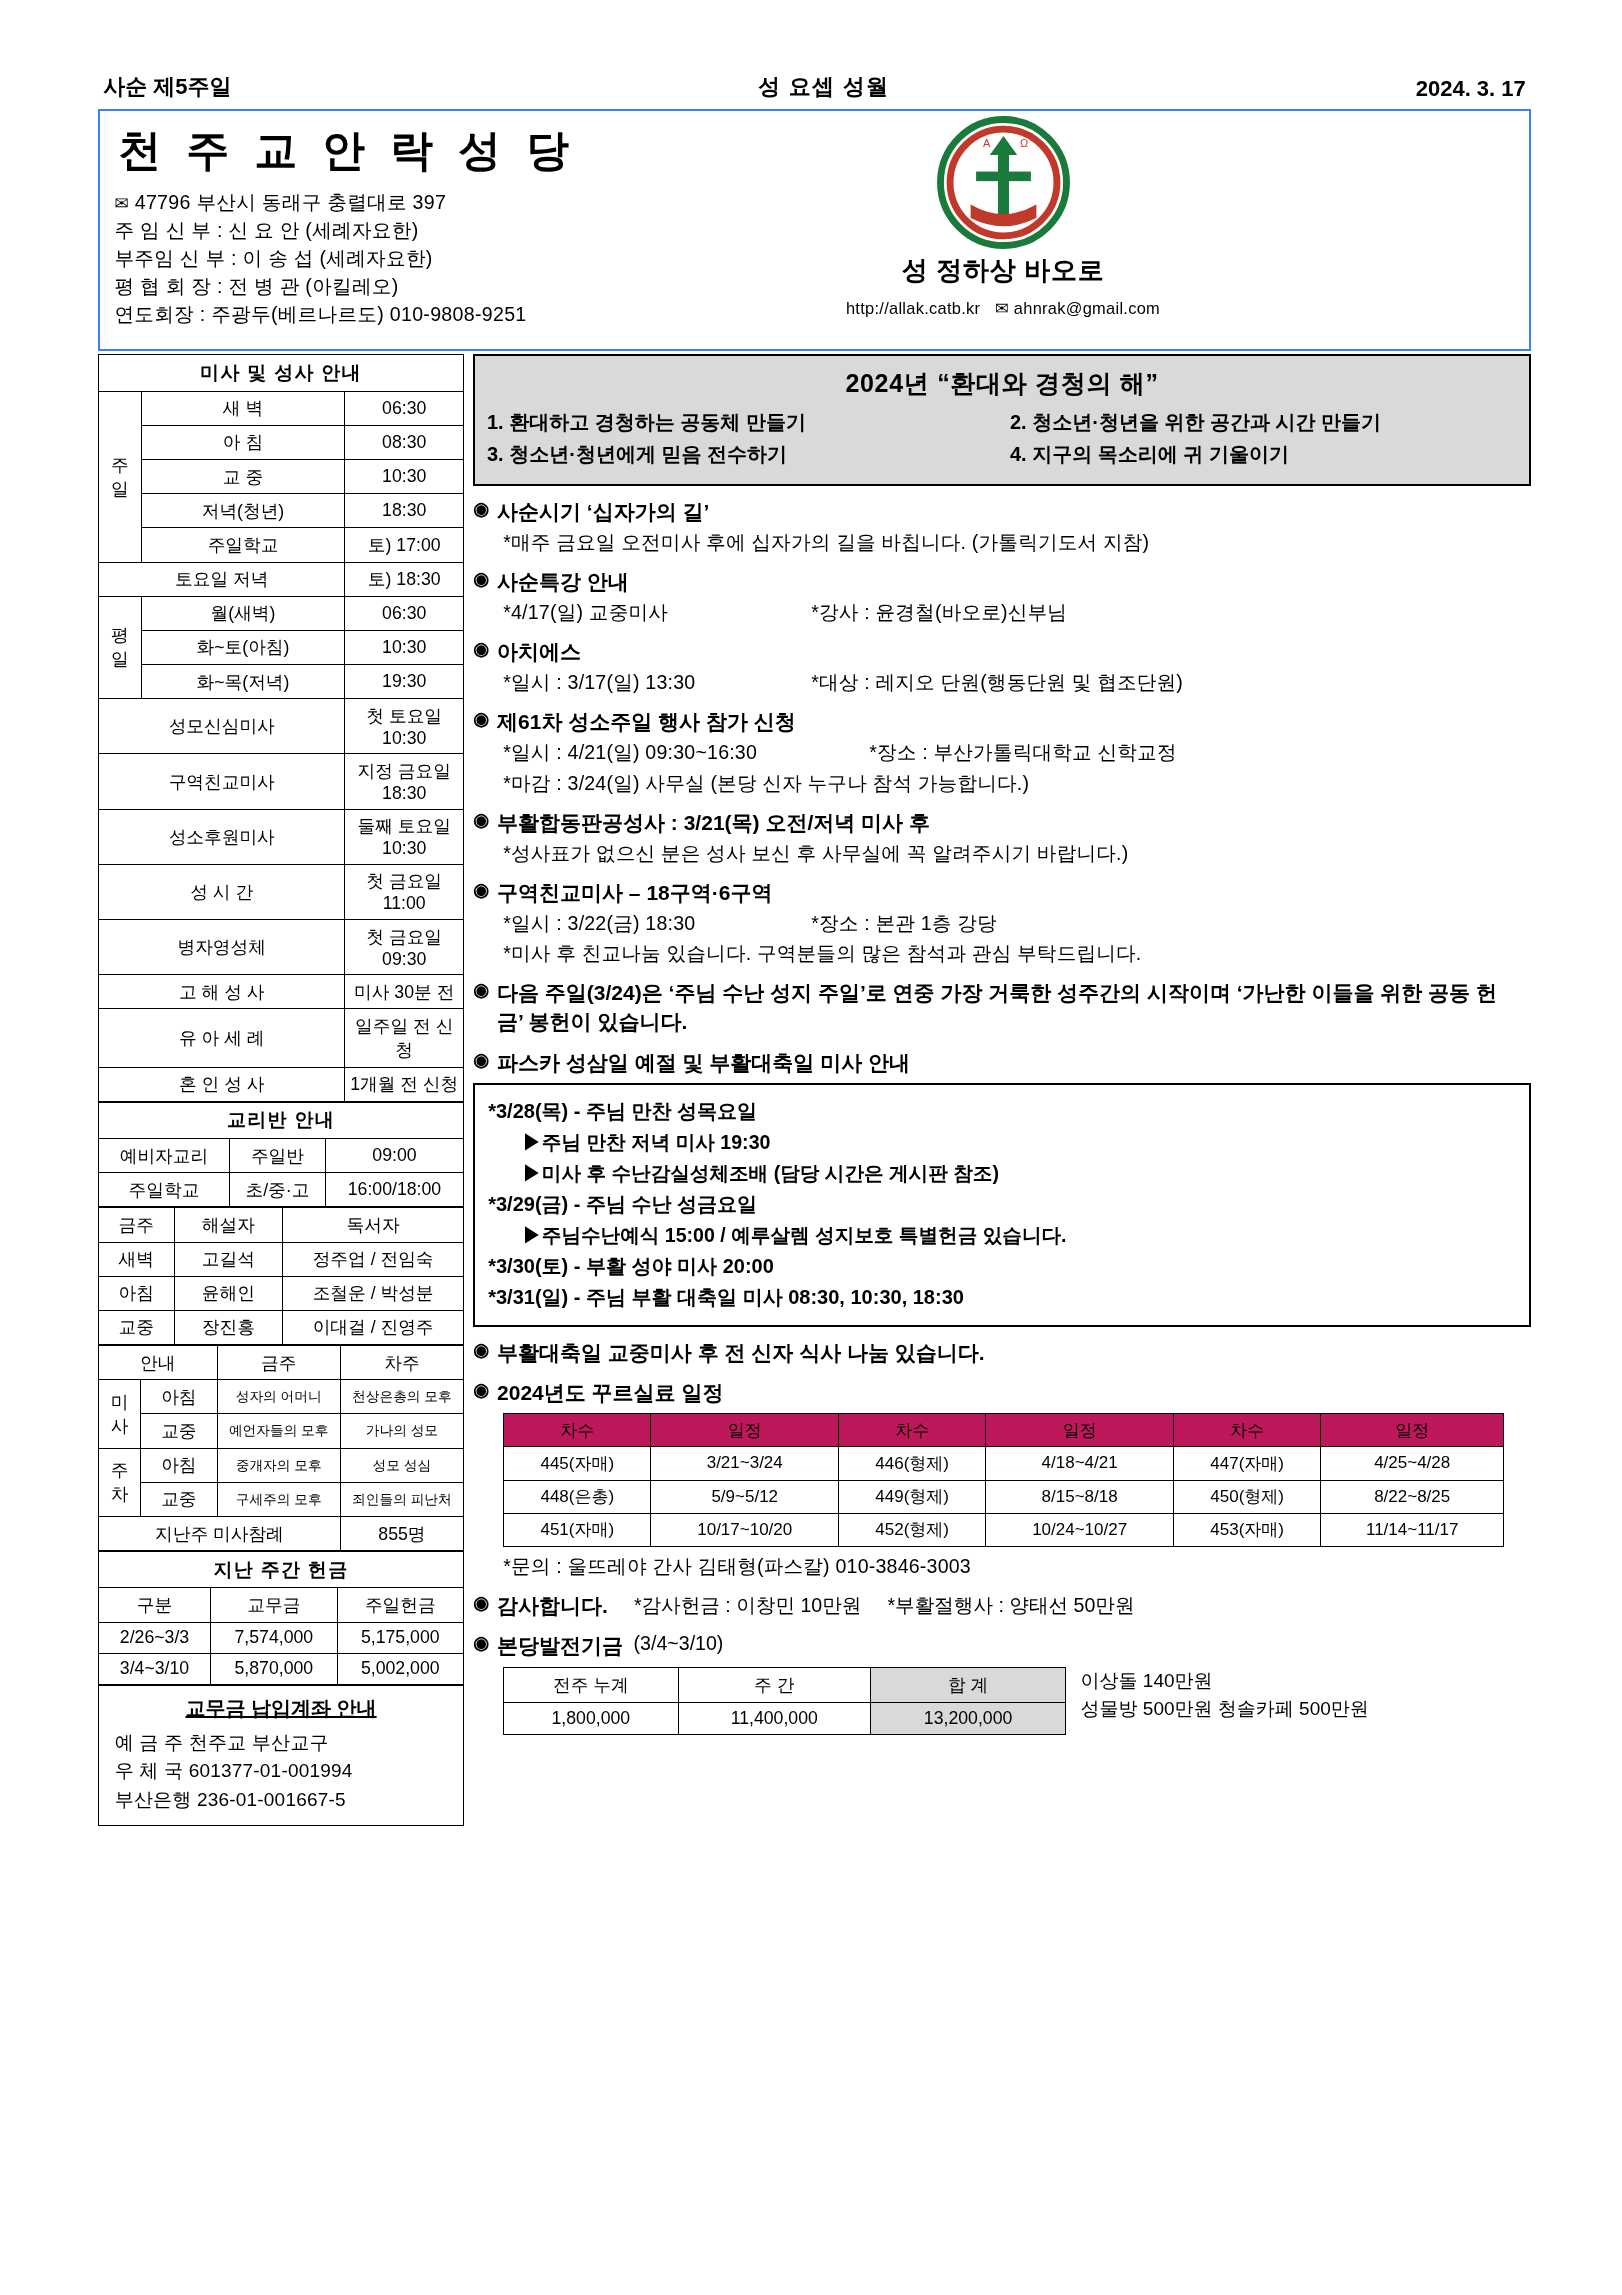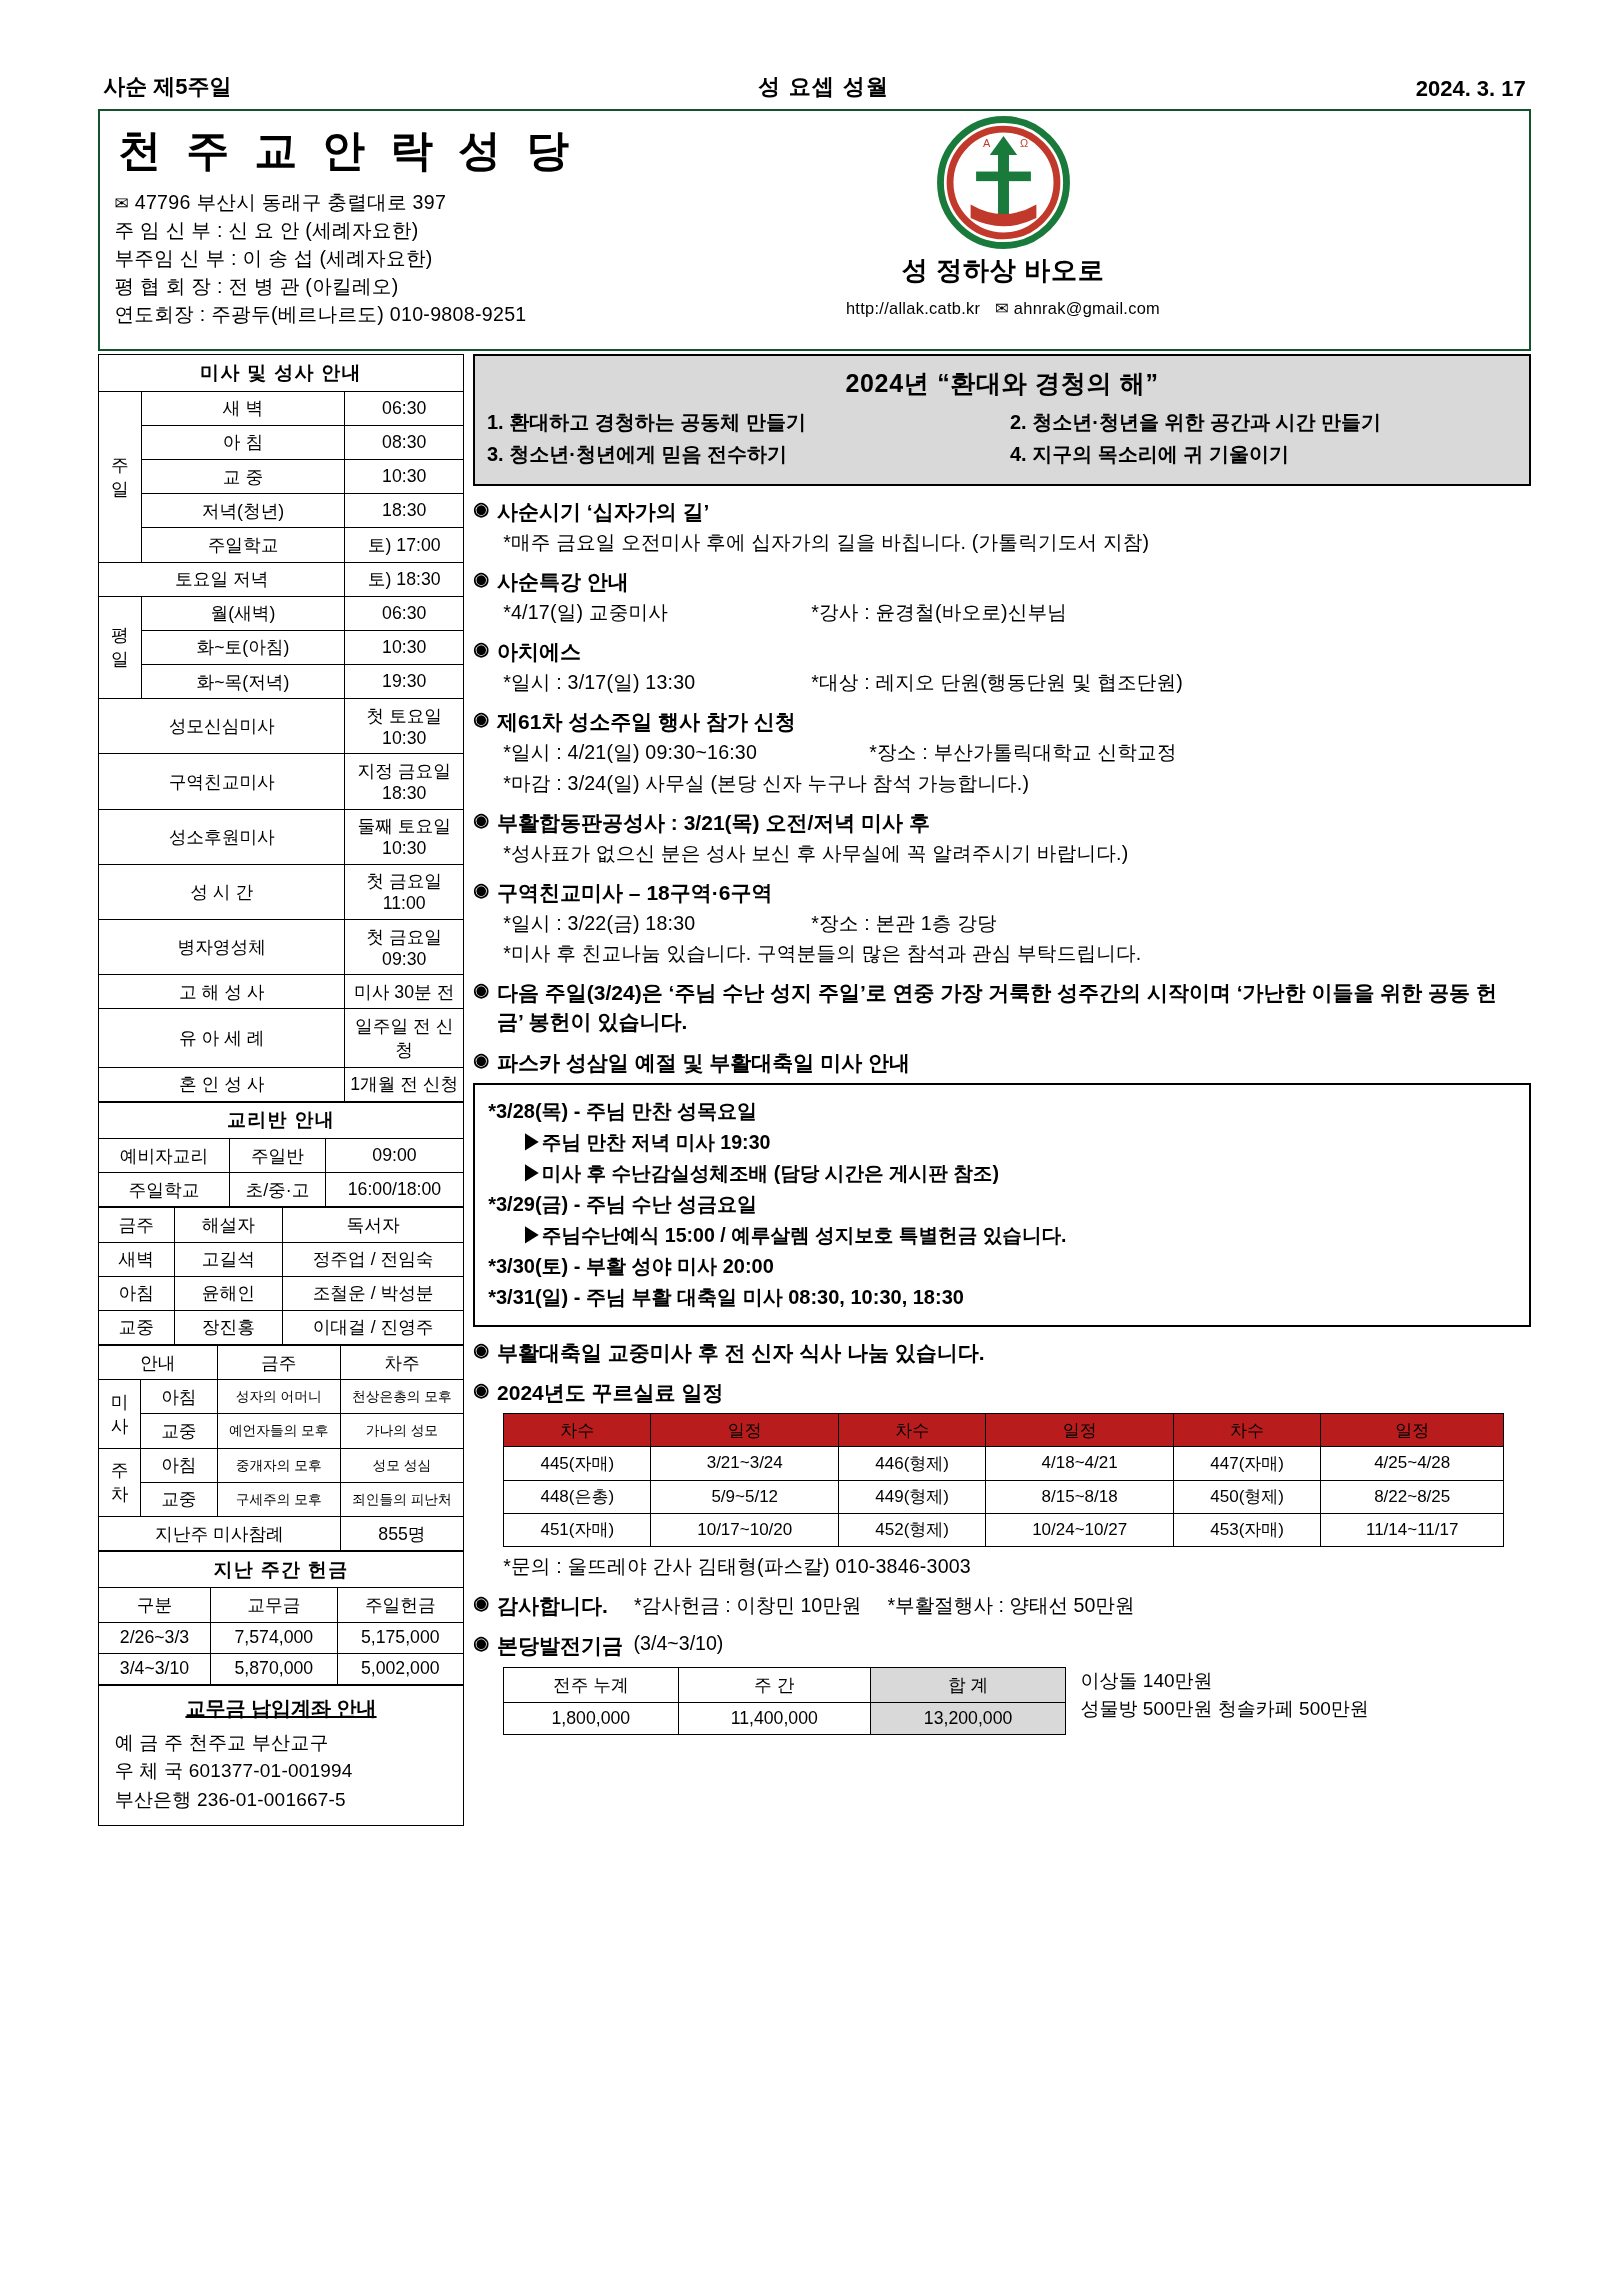--- a/index.html
+++ b/index.html
@@ -11,21 +11,21 @@
     -webkit-font-smoothing:antialiased;
   }
   .page { position:relative; width:1623px; height:2295px; padding:0; box-sizing:border-box; }
   .inner { position:absolute; left:98px; top:72px; width:1433px; }
 
   
   .topline { display:flex; justify-content:space-between; align-items:flex-end; font-size:22px; font-weight:bold; padding:0 5.2px 6.5px 5.2px; }
   .topline .mid { font-size:22px; letter-spacing:1.3px; }
 
   
-  .headbox { border:2px solid #14532d; display:flex; height:242px; box-sizing:border-box; }
+  .headbox { border:2px solid #3b82f6; display:flex; height:242px; box-sizing:border-box; }
   .head-left { flex:0 0 720px; padding:9.2px 11.8px 0 14.4px; box-sizing:border-box; }
   .church-name { font-size:43px; font-weight:bold; letter-spacing:6.5px; margin:2.6px 0 9.2px 3.9px; }
   .addr-line { font-size:19.6px; line-height:1.42; letter-spacing:0.3px; }
   .addr-line .env { font-size:17px; }
   .head-mid { flex:0 0 366px; display:flex; flex-direction:column; align-items:center; justify-content:flex-start; padding-top:3.9px; box-sizing:border-box; }
   .logo { width:137px; height:137px; position:relative; }
   .saint { font-size:26px; font-weight:bold; margin-top:1.3px; letter-spacing:0.7px; }
   .url { font-size:16.4px; margin-top:11px; letter-spacing:0.3px; }
   .head-right { flex:1; border-left:0; padding:10.5px 6.5px 0 17px; box-sizing:border-box; }
   .phone { font-size:20px; line-height:1.52; letter-spacing:0.7px; white-space:nowrap; }
@@ -54,21 +54,21 @@
   .bullet { margin-right:7.9px; font-size:18.3px; line-height:1.25; }
   .sec-line { font-size:19.6px; margin:3.3px 0 0 30px; letter-spacing:0.2px; }
   .sec-line.flex { display:flex; }
   .sec-title-multi { font-size:21px; font-weight:bold; line-height:1.38; }
 
   .paschal { border:2px solid #000; padding:9.2px 13px 10.5px 13px; margin-top:6.5px; box-sizing:border-box; }
   .p-line { font-size:20px; font-weight:bold; margin:3.9px 0; }
   .p-sub { font-size:19.6px; margin:3.9px 0 3.9px 34px; font-weight:bold; }
 
   .cur-table td { font-size:17px; padding:4.6px 1.3px; }
-  .cur-table .hd { background:#b91c1c; font-weight:normal; }
+  .cur-table .hd { background:#be185d; font-weight:normal; }
 
   .bottom-flex { display:flex; align-items:flex-start; }
   .fund-table { width:563px; }
   .fund-table td { font-size:17.7px; padding:5.2px 1.3px; }
   .fund-note { font-size:19px; margin-left:14.4px; line-height:1.5; }
 
   .acct-box { border:1.3px solid #000; border-top:1.3px solid #000; padding:9.2px 6.5px 10.5px 6.5px; text-align:center; }
   .acct-title { font-size:20px; font-weight:bold; text-decoration:underline; margin-bottom:6.5px; }
   .acct-line { font-size:19px; line-height:1.5; text-align:left; padding-left:9.2px; letter-spacing:0.2px; }
   .gray { background:#d9d9d9; }

